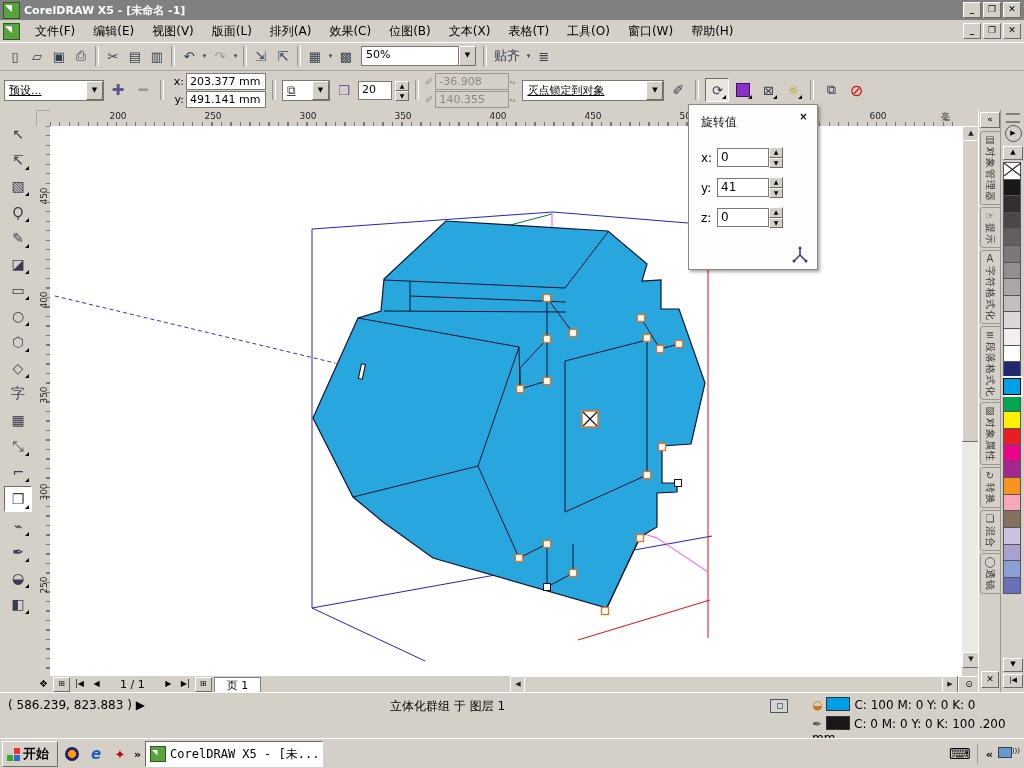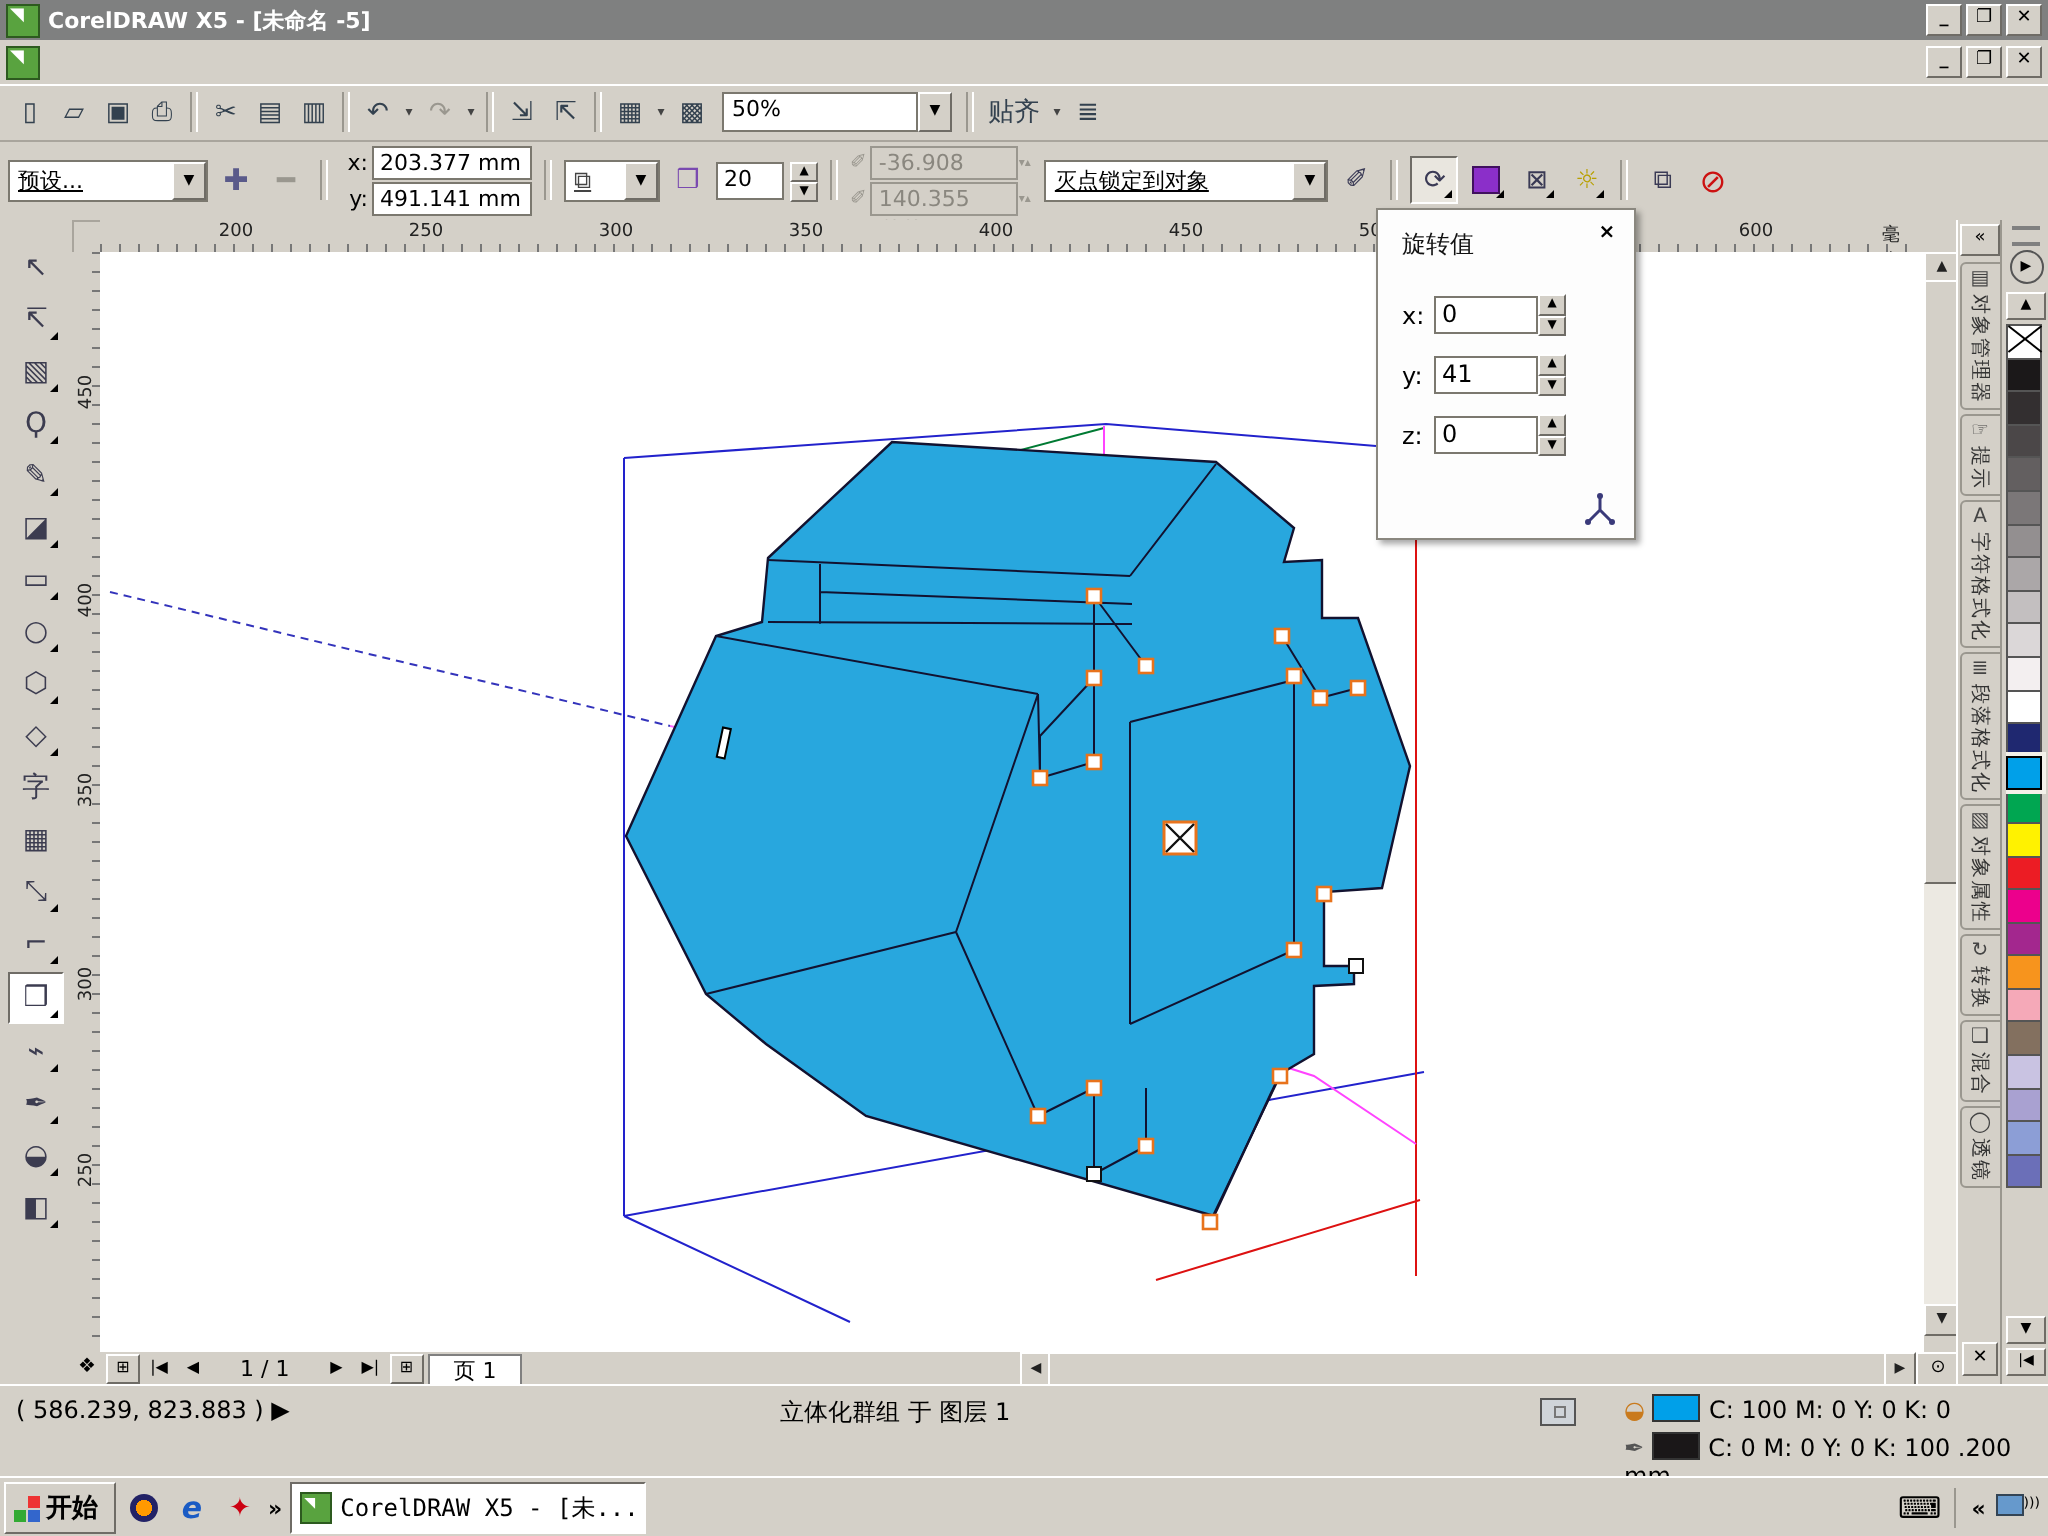--- a/index.html
+++ b/index.html
@@ -114,30 +114,44 @@
   .ql{width:20px;height:20px;display:flex;align-items:center;justify-content:center;font-size:13px;}
   #taskbtn{display:flex;align-items:center;gap:4px;height:24px;width:168px;background:#fff;border:1px solid;border-color:#6f6c66 #fff #fff #6f6c66;padding:0 4px;font-size:12px;font-family:"DejaVu Sans Mono","Liberation Mono",monospace;}
   #tray{margin-left:auto;display:flex;align-items:center;gap:6px;padding-right:6px;height:24px;}
   #trayicons{display:flex;align-items:center;gap:5px;border-left:1px solid #9a978f;padding-left:8px;height:20px;}
 </style>
 </head>
 <body>
 
 <div id="titlebar" class="abs">
   <span class="appicon"></span>
-  <span>CorelDRAW X5 - [未命名 -5]</span>
+  <span>CorelDRAW X5 - [未命名 -1]</span>
   <span class="winbtns">
     <span class="winbtn raised">_</span>
     <span class="winbtn raised">❐</span>
     <span class="winbtn raised">✕</span>
   </span>
 </div>
 
 <div id="menubar" class="abs">
   <span class="appicon"></span>
+  <span id="menuitems" style="display:flex;">
+      <span class="mi">文件(F)</span>
+      <span class="mi">编辑(E)</span>
+      <span class="mi">视图(V)</span>
+      <span class="mi">版面(L)</span>
+      <span class="mi">排列(A)</span>
+      <span class="mi">效果(C)</span>
+      <span class="mi">位图(B)</span>
+      <span class="mi">文本(X)</span>
+      <span class="mi">表格(T)</span>
+      <span class="mi">工具(O)</span>
+      <span class="mi">窗口(W)</span>
+      <span class="mi">帮助(H)</span>
+    </span>
   <span class="winbtns">
     <span class="winbtn raised">_</span>
     <span class="winbtn raised">❐</span>
     <span class="winbtn raised">✕</span>
   </span>
 </div>
 
 <div id="toolbar" class="abs">
     <span class="tbtn">▯</span>
     <span class="tbtn">▱</span>

